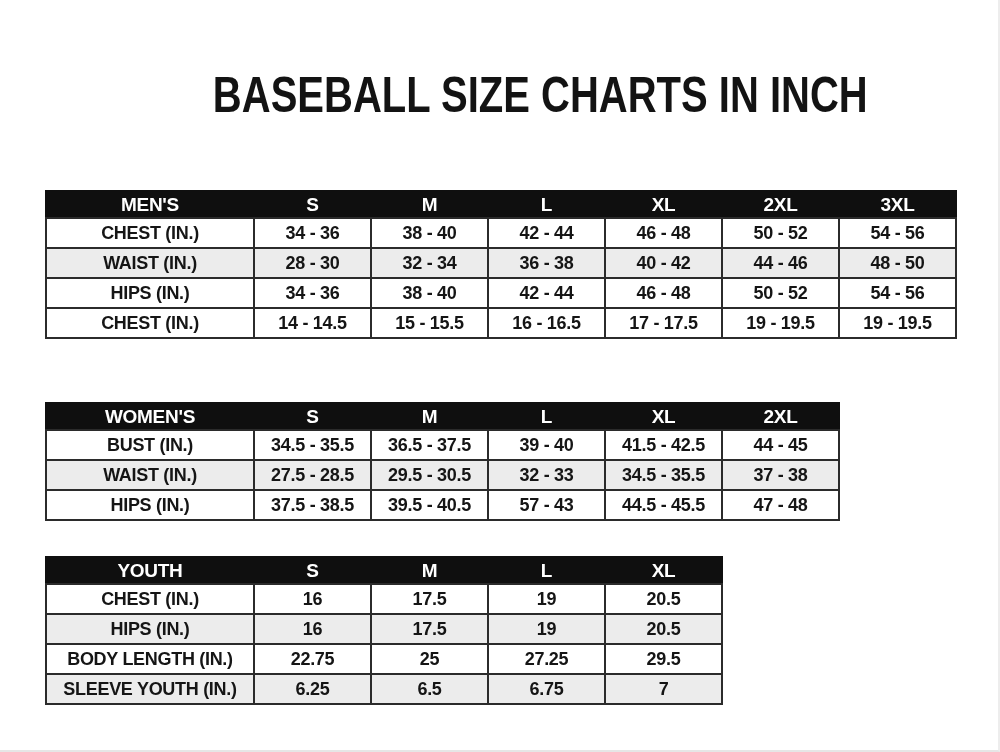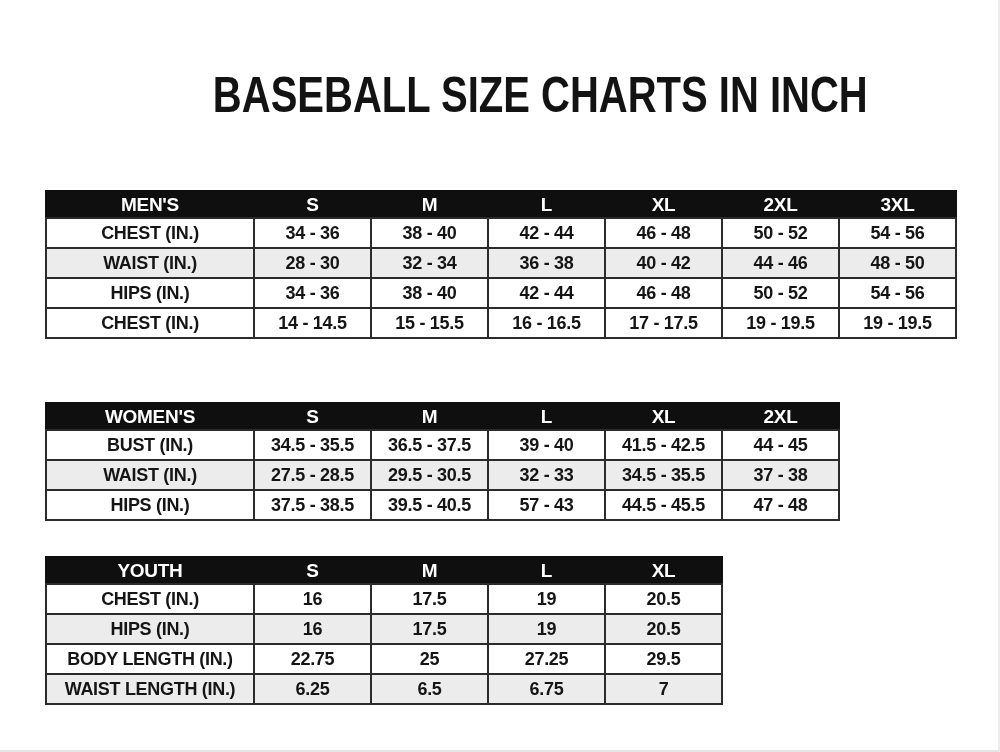--- a/index.html
+++ b/index.html
@@ -244,21 +244,21 @@
             <td>20.5</td>
           </tr>
           <tr>
             <th>BODY LENGTH (IN.)</th>
             <td>22.75</td>
             <td>25</td>
             <td>27.25</td>
             <td>29.5</td>
           </tr>
           <tr class="alt">
-            <th>WAIST LENGTH (IN.)</th>
+            <th>SLEEVE YOUTH (IN.)</th>
             <td>6.25</td>
             <td>6.5</td>
             <td>6.75</td>
             <td>7</td>
           </tr>
         </tbody>
       </table>
     </div>
 
 </div>

